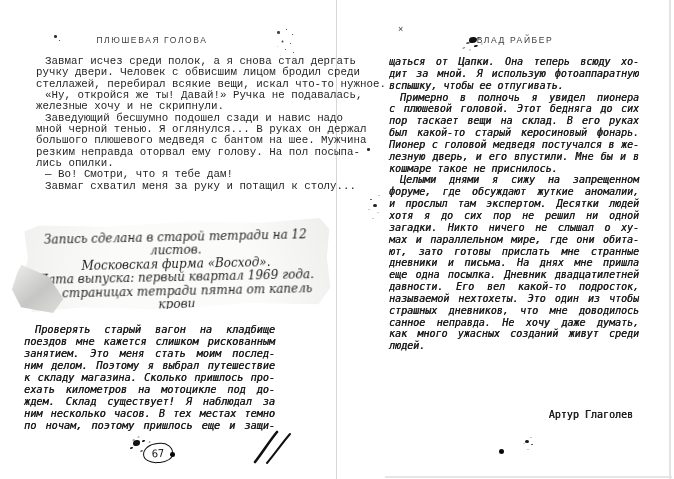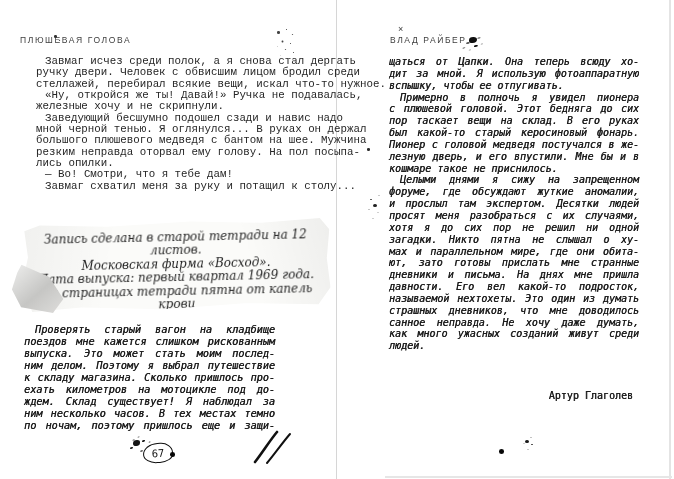--- a/index.html
+++ b/index.html
@@ -3,39 +3,39 @@
 <meta charset="utf-8">
 <style>
   html,body{margin:0;padding:0;background:#fff;}
   #stage{position:relative;width:674px;height:479px;background:#ffffff;overflow:hidden;
          font-family:"Liberation Serif",serif;}
   .gutter{position:absolute;left:336px;top:0;width:1px;height:479px;background:#d6d6d6;}
   .edge-right{position:absolute;left:669px;top:0;width:2px;height:479px;background:#e4e4e4;}
   .edge-bottom{position:absolute;left:385px;top:476px;width:287px;height:1.5px;background:#e6e6e6;}
 
   .pg-header{position:absolute;top:35px;font-family:"Liberation Sans",sans-serif;
-             font-size:8.5px;letter-spacing:1.6px;color:#3d3d3d;text-align:left;white-space:nowrap;}
+             font-size:8.5px;letter-spacing:1.6px;color:#3d3d3d;text-align:center;white-space:nowrap;}
   #hdrL{left:20px;width:264px;}
   #hdrR{left:390px;width:250px;}
 
   
   .serif-block{position:absolute;left:36px;top:56px;width:292px;
                font-size:10.8px;line-height:11.35px;color:#262626;font-family:Liberation Mono, monospace;}
   .sline{text-align:left;white-space:nowrap;}
   .sline.ind{padding-left:9px;}
 
   
   .mono-block{position:absolute;font-family:"DejaVu Sans Mono",monospace;color:#1c1c1c;
               text-shadow:0.35px 0 0 #1c1c1c;font-style:italic;}
   #monoL{left:24px;top:324px;width:251px;font-size:10.2px;line-height:11.95px;}
   #monoR{left:389px;top:56px;width:250px;font-size:10px;line-height:11.85px;}
   .mline{text-align:justify;text-align-last:justify;}
   .mline.end{text-align:justify;text-align-last:left;}
   .mline.ind{padding-left:11px;}
-  .signature{position:absolute;left:389px;top:390px;width:250px;box-sizing:border-box;
+  .signature{position:absolute;left:389px;top:409px;width:250px;box-sizing:border-box;
              padding-right:6px;text-align:right;font-family:"DejaVu Sans Mono",monospace;
              font-size:10px;color:#1c1c1c;text-shadow:0.35px 0 0 #1c1c1c;}
 
   
   .note{position:absolute;left:22px;top:221px;width:308px;height:88px;
         background:linear-gradient(100deg,rgba(0,0,0,.045),transparent 30%),
                    linear-gradient(255deg,rgba(0,0,0,.05),transparent 28%),#fbfbf9;
         transform:rotate(-1.2deg);
         clip-path:polygon(1% 8%,6% 2%,28% 5%,55% 1%,78% 4%,97% 0%,100% 13%,99% 46%,100% 79%,96% 98%,72% 95%,46% 100%,19% 96%,3% 100%,0% 68%,2% 38%);
         filter:drop-shadow(0 1.5px 2px rgba(0,0,0,.28));}
@@ -116,21 +116,21 @@
           <div class="nline">Дата выпуска: первый квартал 1969 года.</div>
           <div class="nline">На страницах тетради пятна от капель крови</div>
           <div class="nline">и прилипшие деревянные опилки.</div>
         </div>
     </div>
     <div class="note-fold"></div>
 
     <div id="monoL" class="mono-block">
         <div class="mline ind">Проверять старый вагон на кладбище</div>
         <div class="mline">поездов мне кажется слишком рискованным</div>
-        <div class="mline">выпуска. Это может стать моим послед-</div>
+        <div class="mline">занятием. Это меня стать моим послед-</div>
         <div class="mline">ним делом. Поэтому я выбрал путешествие</div>
         <div class="mline">к складу магазина. Сколько пришлось про-</div>
         <div class="mline">ехать километров на мотоцикле под до-</div>
         <div class="mline">ждем. Склад существует! Я наблюдал за</div>
         <div class="mline">ним несколько часов. В тех местах темно</div>
         <div class="mline">по ночам, поэтому пришлось еще и защи-</div>
       </div>
 
     <div class="pagenum-circle">
       <span>67</span>
@@ -158,28 +158,28 @@
         <div class="mline ind">Примерно в полночь я увидел пионера</div>
         <div class="mline">с плюшевой головой. Этот бедняга до сих</div>
         <div class="mline">пор таскает вещи на склад. В его руках</div>
         <div class="mline">был какой-то старый керосиновый фонарь.</div>
         <div class="mline">Пионер с головой медведя постучался в же-</div>
         <div class="mline">лезную дверь, и его впустили. Мне бы и в</div>
         <div class="mline end">кошмаре такое не приснилось.</div>
         <div class="mline ind">Целыми днями я сижу на запрещенном</div>
         <div class="mline">форуме, где обсуждают жуткие аномалии,</div>
         <div class="mline">и прослыл там экспертом. Десятки людей</div>
-        <div class="mline">просят меня разобраться с их случаями,</div>
         <div class="mline">хотя я до сих пор не решил ни одной</div>
-        <div class="mline">загадки. Никто пятна не слышал о ху-</div>
+        <div class="mline">загадки. Никто ничего не слышал о ху-</div>
         <div class="mline">мах и параллельном мире, где они обита-</div>
         <div class="mline">ют, зато готовы прислать мне странные</div>
         <div class="mline">дневники и письма. На днях мне пришла</div>
+        <div class="mline">еще одна посылка. Дневник двадцатилетней</div>
         <div class="mline">давности. Его вел какой-то подросток,</div>
-        <div class="mline">называемой нехтохеты. Это один из думать</div>
+        <div class="mline">называемой нехтохеты. Это один из чтобы</div>
         <div class="mline">страшных дневников, что мне доводилось</div>
         <div class="mline">санное неправда. Не хочу даже думать,</div>
         <div class="mline">как много ужасных созданий живут среди</div>
         <div class="mline end">людей.</div>
       </div>
 
     <div class="signature">Артур Глаголев</div>
 
     <div id="spF" class="sp"></div>
     <div id="spG" class="sp"></div>

